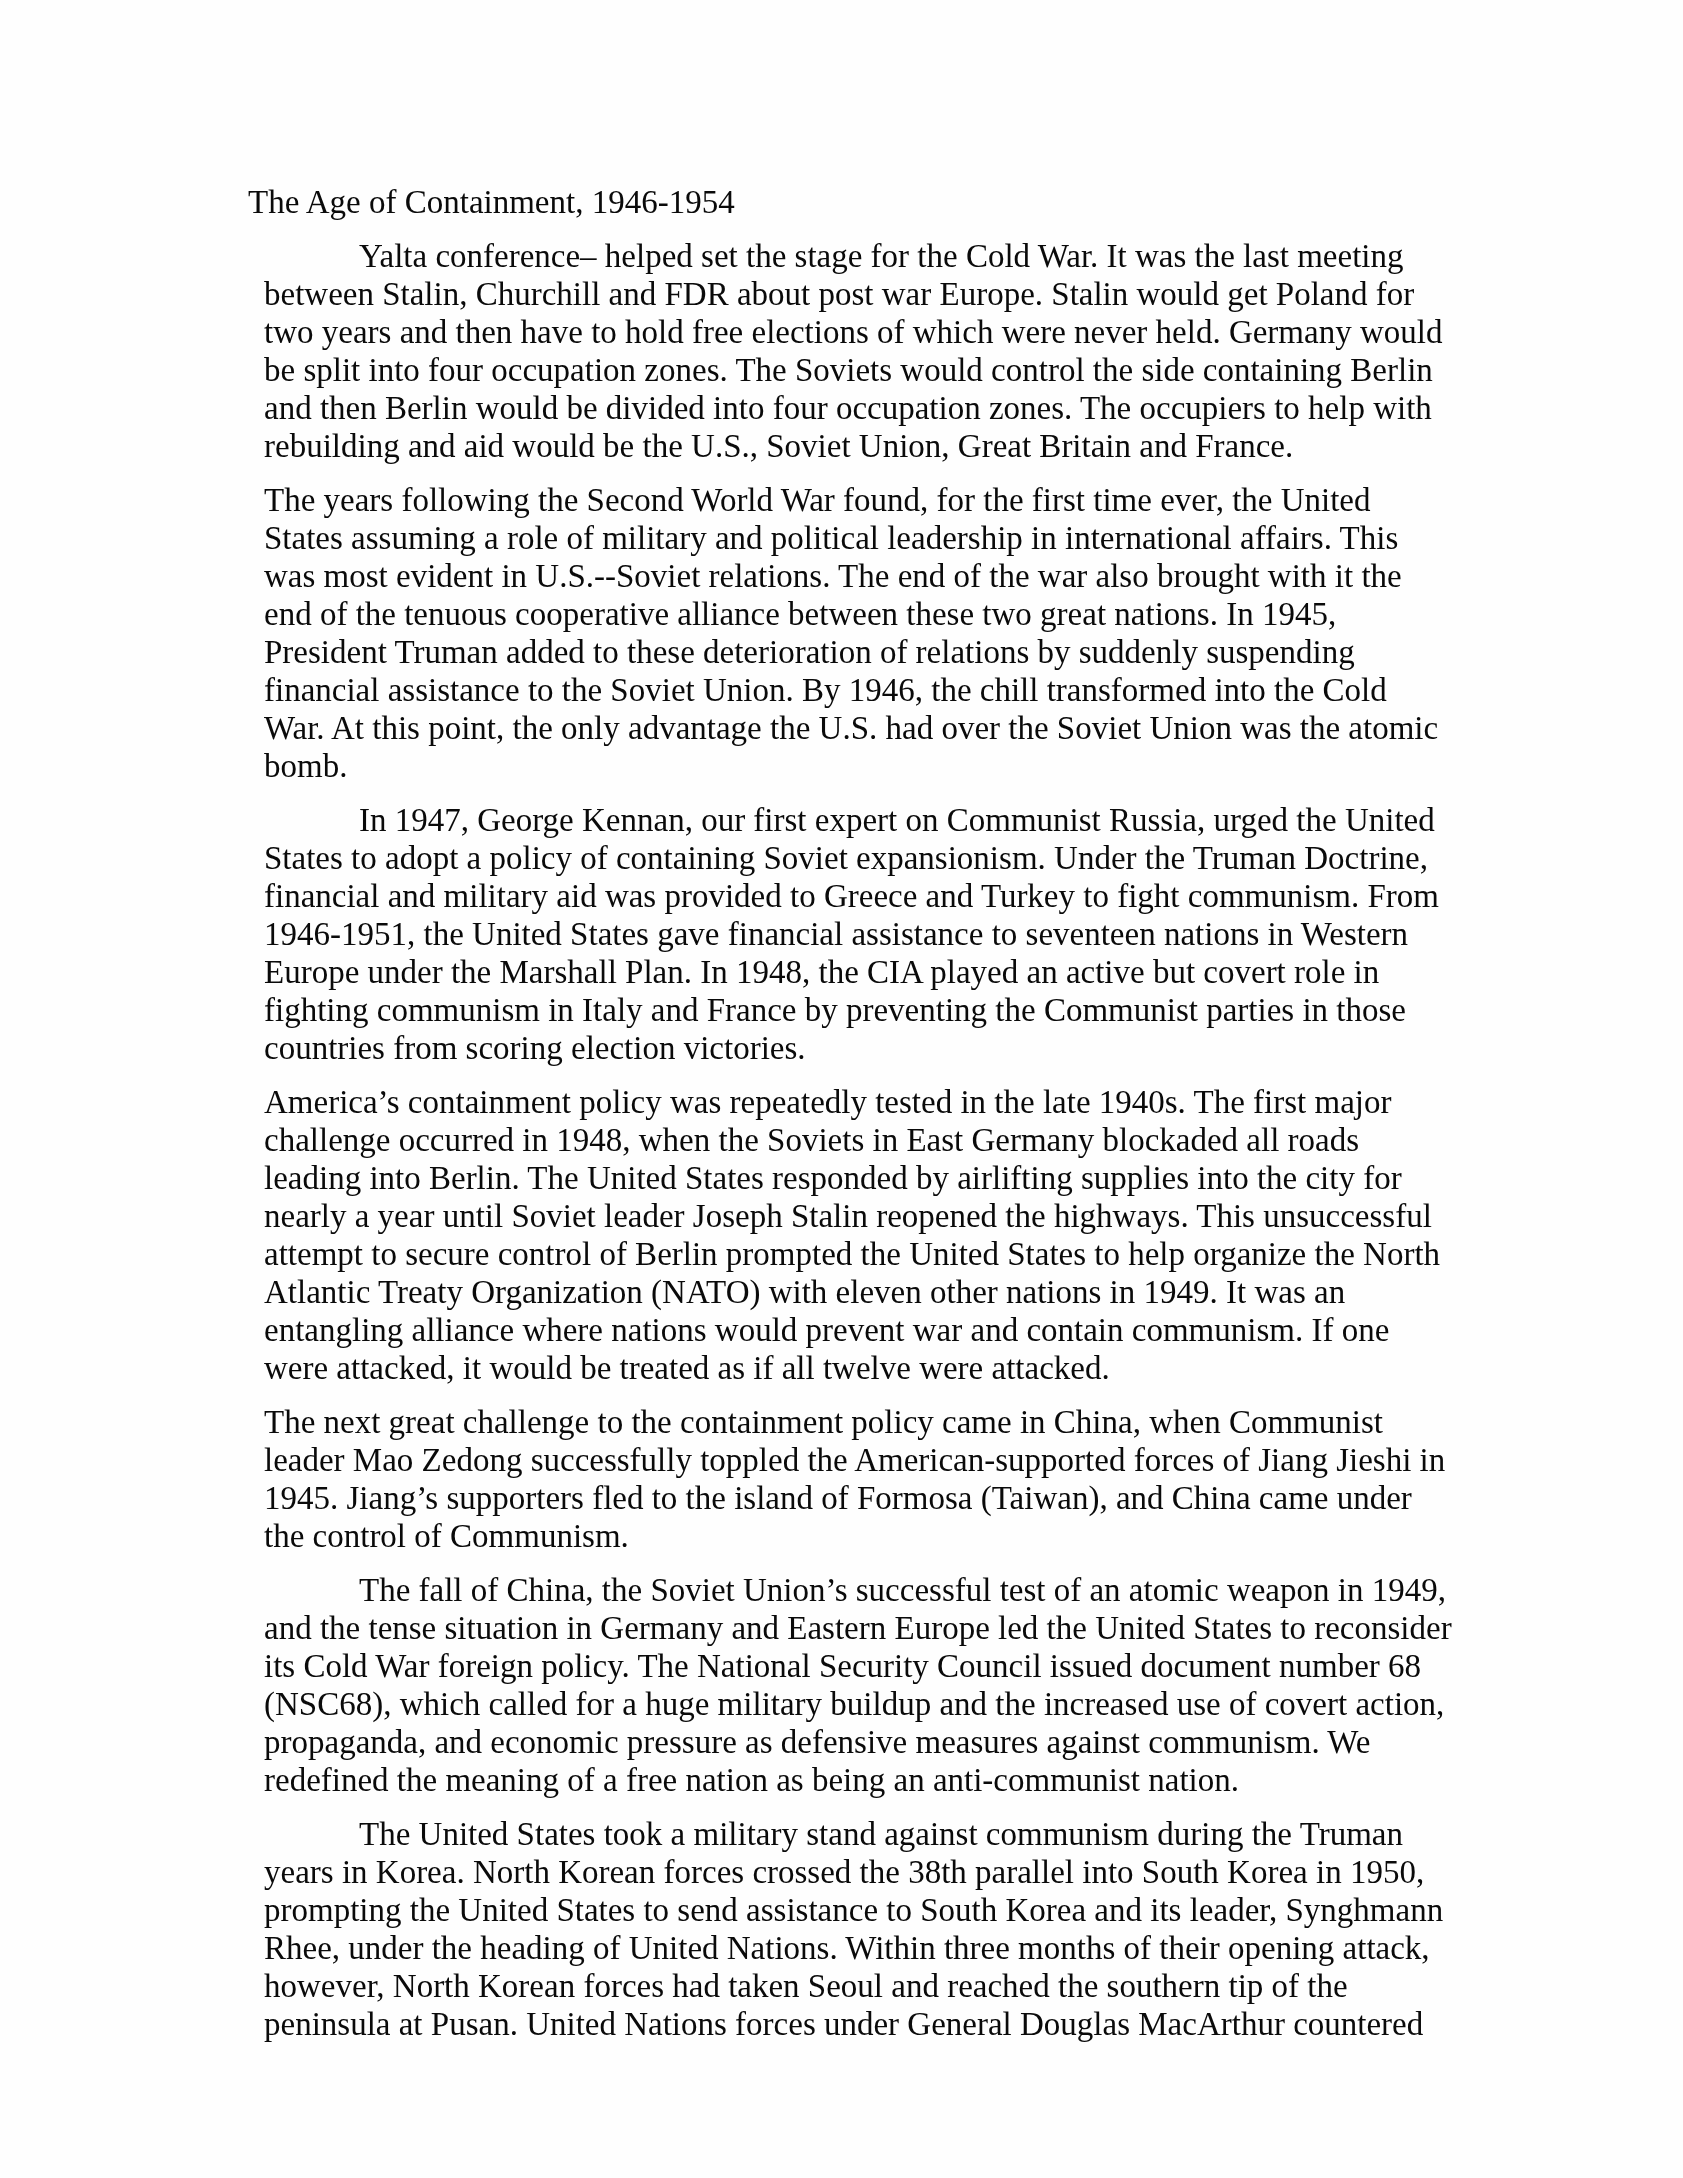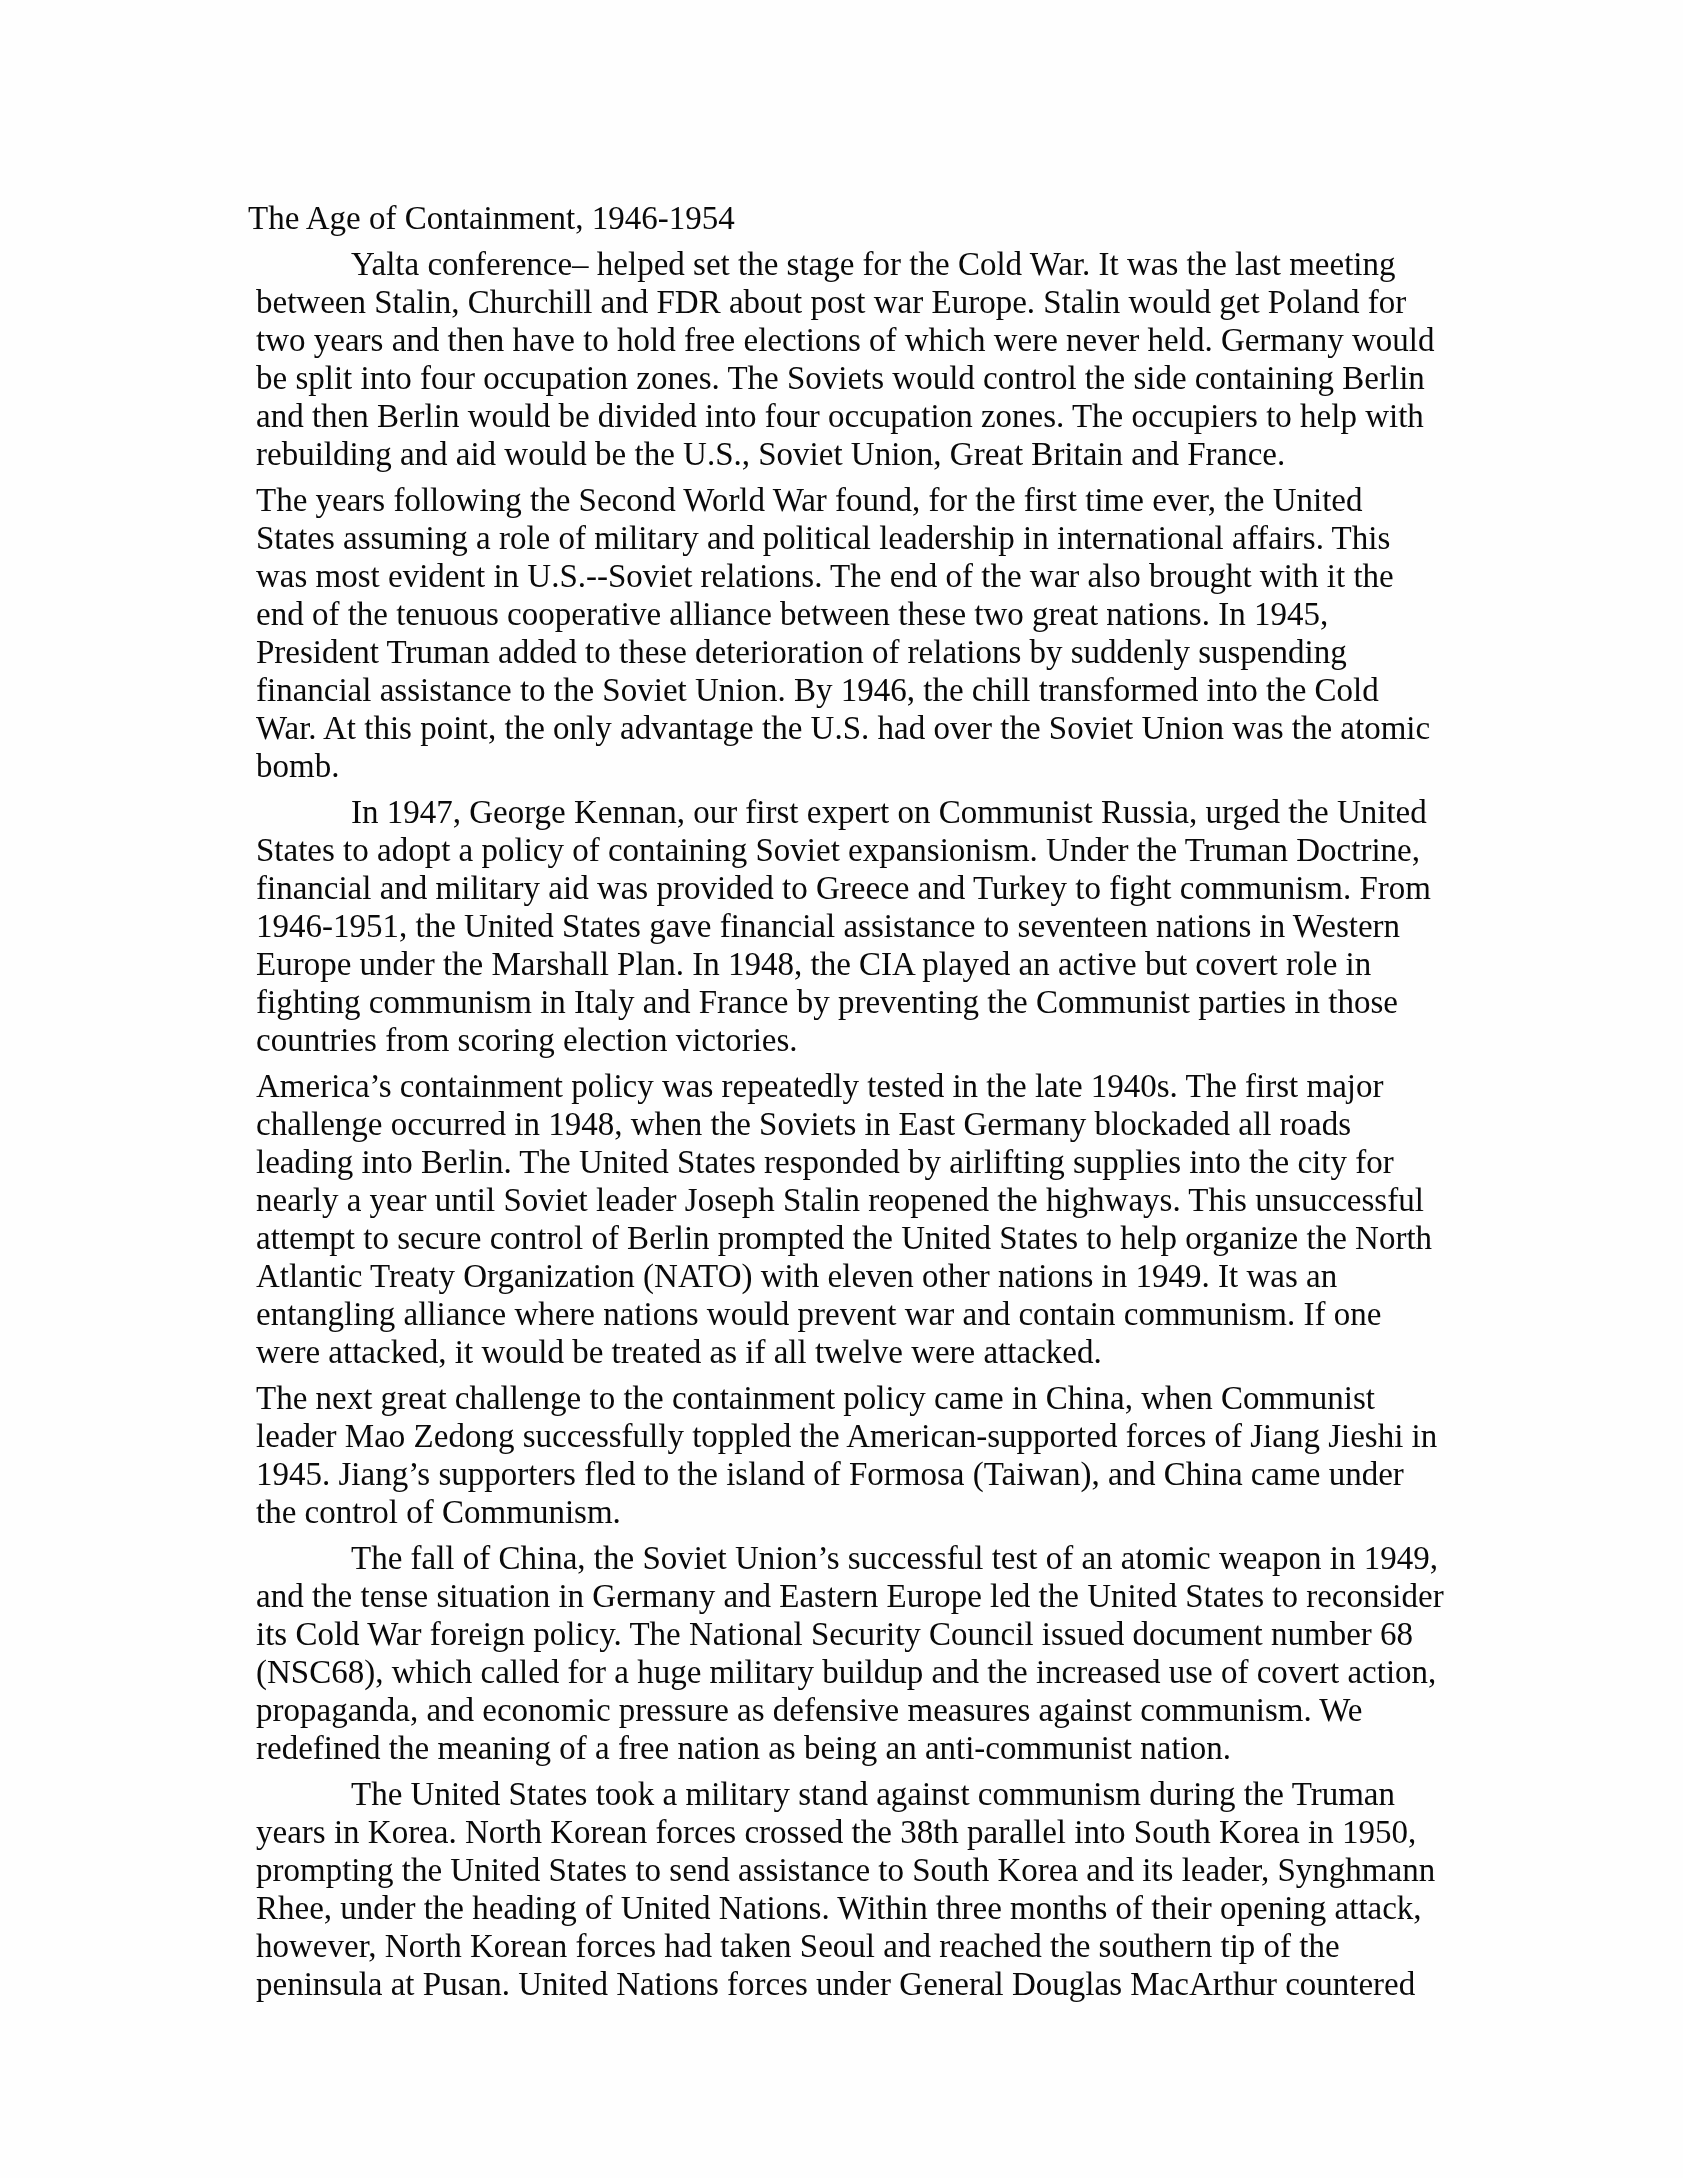--- a/index.html
+++ b/index.html
@@ -18,29 +18,29 @@
     position: absolute;
     left: 0;
     top: 0;
     width: 1683px;
     height: 2178px;
     background: #fefefe;
   }
   .doc-text {
     position: absolute;
     left: 248px;
-    top: 199px;
+    top: 183px;
     width: 1203px;
     color: #0a0a0a;
     font-size: 33px;
     line-height: 38px;
     -webkit-font-smoothing: antialiased;
   }
   .para {
-    margin: 8px;
+    margin: 16px;
     padding: 0;
     white-space: pre;
   }
   .para.indent {
     text-indent: 95px;
   }
   .title-line {
     margin: 0;
     padding: 0;
     white-space: pre;

